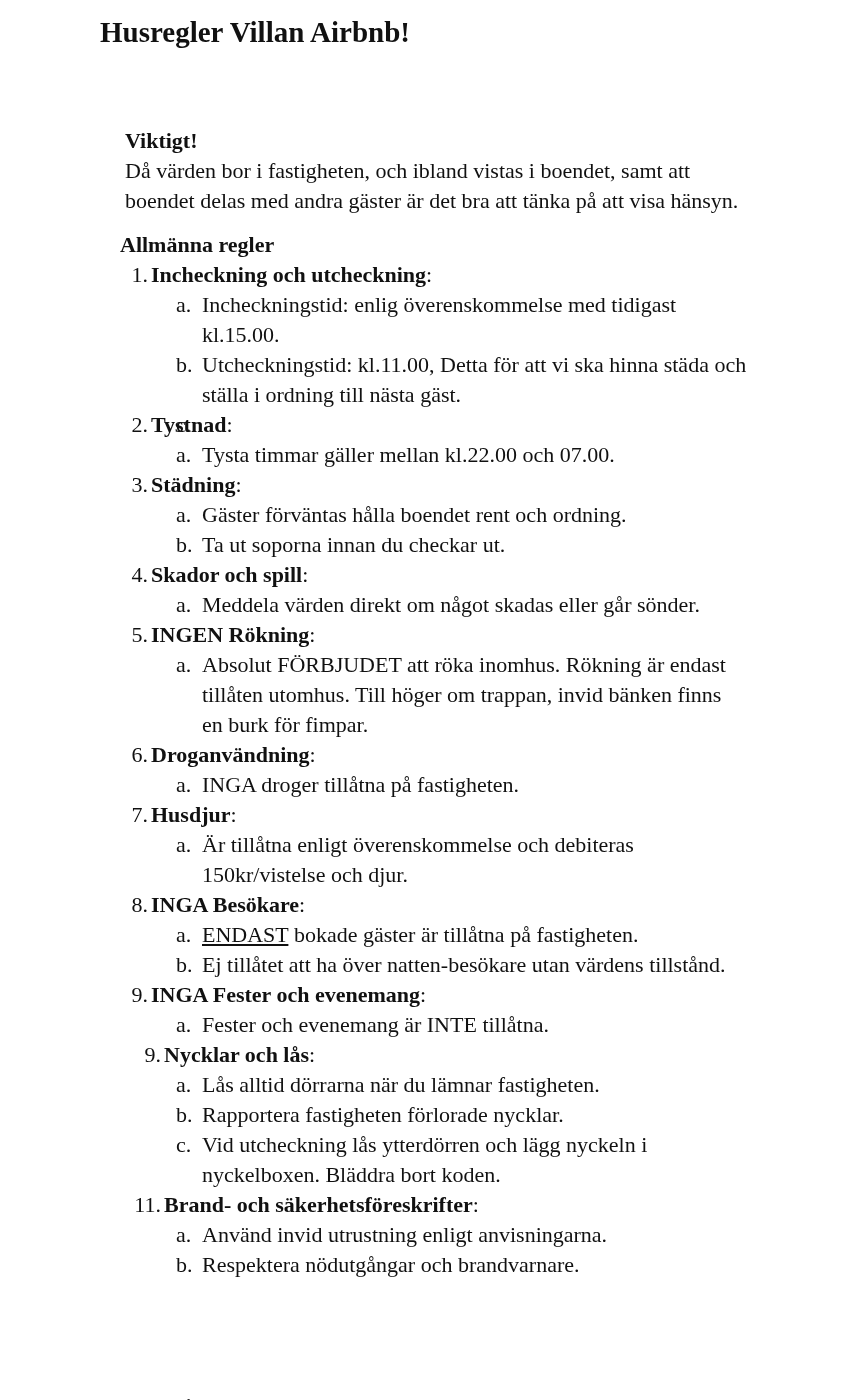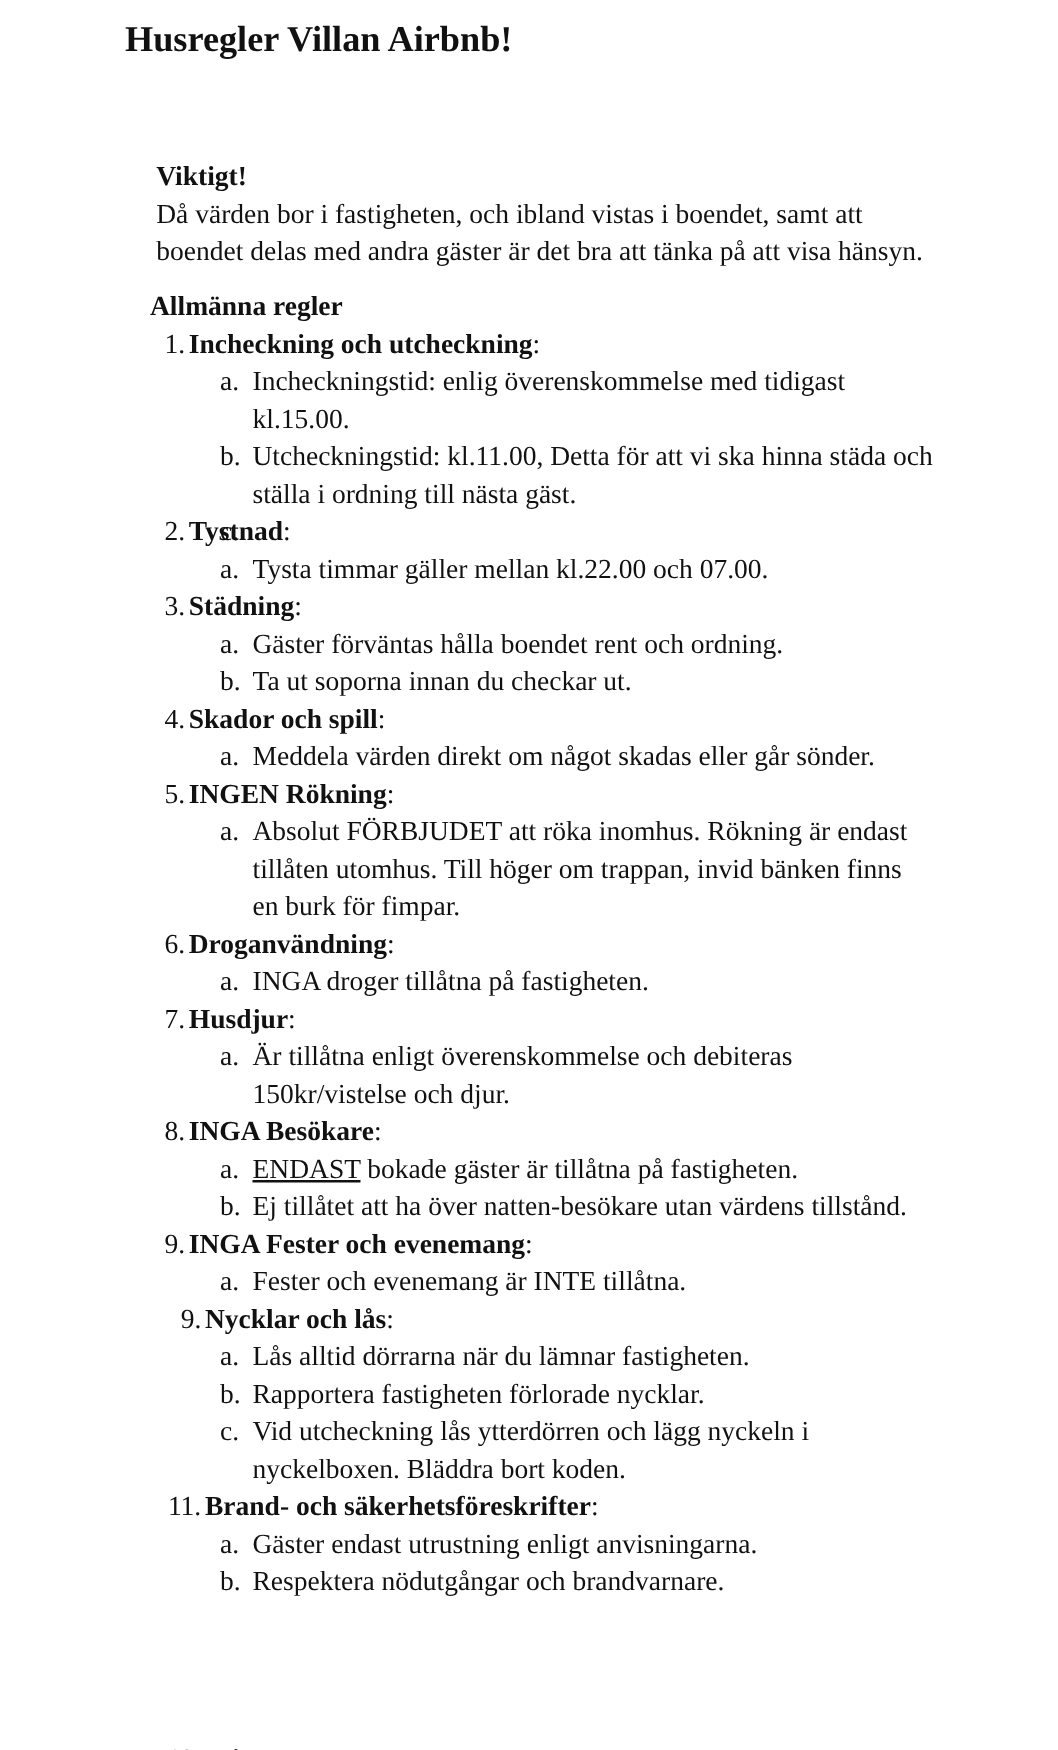--- a/index.html
+++ b/index.html
@@ -86,21 +86,21 @@
         <div class="sub"><span class="sub-letter">a.</span><span>Fester och evenemang är INTE tillåtna.</span></div>
       </div>
       <div class="rule">
         <div class="rule-line wide"><span class="rule-num wide">9.</span><span class="rule-title">Nycklar och lås</span><span>:</span></div>
         <div class="sub"><span class="sub-letter">a.</span><span>Lås alltid dörrarna när du lämnar fastigheten.</span></div>
         <div class="sub"><span class="sub-letter">b.</span><span>Rapportera fastigheten förlorade nycklar.</span></div>
         <div class="sub"><span class="sub-letter">c.</span><span>Vid utcheckning lås ytterdörren och lägg nyckeln i nyckelboxen. Bläddra bort koden.</span></div>
       </div>
       <div class="rule">
         <div class="rule-line wide"><span class="rule-num wide">11.</span><span class="rule-title">Brand- och säkerhetsföreskrifter</span><span>:</span></div>
-        <div class="sub"><span class="sub-letter">a.</span><span>Gäster endast utrustning enligt anvisningarna.</span></div>
+        <div class="sub"><span class="sub-letter">a.</span><span>Använd invid utrustning enligt anvisningarna.</span></div>
         <div class="sub"><span class="sub-letter">b.</span><span>Respektera nödutgångar och brandvarnare.</span></div>
       </div>
     </div>
 
   <div class="clipped">
     <div class="rule-line wide">
       <span class="rule-num wide">12.</span><span class="rule-title">Wi</span>
     </div>
   </div>
 </div>

